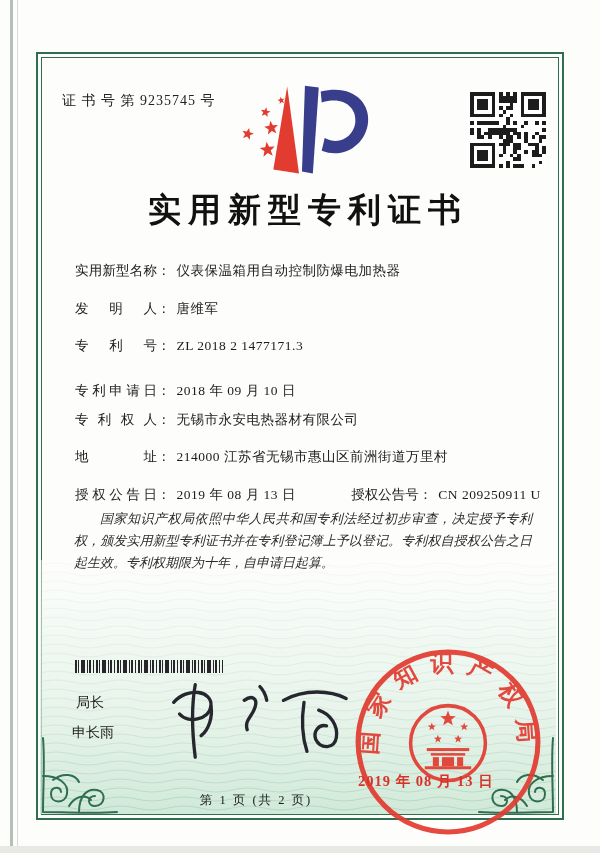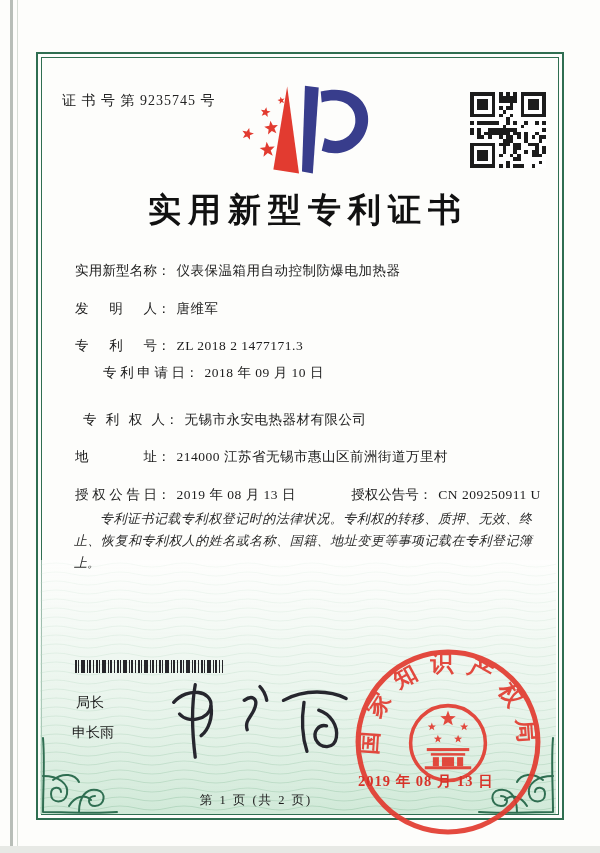--- a/index.html
+++ b/index.html
@@ -27,21 +27,21 @@
   .qr{left:470px;top:92px;z-index:3;}
   .title{left:8px;top:188px;width:600px;text-align:center;font-size:33px;font-weight:bold;
     letter-spacing:7px;color:#111;z-index:3;}
   
   .fields{left:75px;top:260px;width:460px;z-index:3;font-size:13.5px;}
   .frow{position:absolute;left:0;white-space:nowrap;}
   .flabel{display:inline-block;width:82px;text-align:justify;text-align-last:justify;vertical-align:bottom;}
   .fcolon{display:inline-block;margin-right:6px;}
   .fvalue{letter-spacing:.5px;text-align:center;}
   .pair2{margin-left:52px;font-family:Liberation Serif, serif;}
-  .r0{top:2px;} .r1{top:40px;} .r2{top:77px;} .r3{top:104px;margin-left:28px;} .r4{top:151px;margin-left:8px;} .r5{top:188px;} .r6{top:226px;}
+  .r0{top:2px;} .r1{top:40px;} .r2{top:77px;} .r3{top:122px;} .r4{top:151px;} .r5{top:188px;} .r6{top:226px;}
   
   .paras{left:74px;top:508px;width:458px;z-index:3;font-size:13px;line-height:22px;
     font-style:italic;color:#2a2a2a;text-align:justify;}
   .paras p{margin:0;text-indent:2em;}
   
   .barcode{left:75px;top:660px;width:148px;height:13px;z-index:3;
     background:
       repeating-linear-gradient(90deg,#26262a 0 1px,transparent 1px 3px),
       repeating-linear-gradient(90deg,#26262a 0 2px,transparent 2px 7px);}
   .issuer-title{left:76px;top:694px;font-size:14px;z-index:3;font-family:"Liberation Sans",sans-serif;}
@@ -138,21 +138,21 @@
   <div class="frow r5">
     <span class="flabel">地址</span><span class="fcolon">：</span><span class="fvalue">214000 江苏省无锡市惠山区前洲街道万里村</span>
   </div>
   <div class="frow r6">
     <span class="flabel">授权公告日</span><span class="fcolon">：</span><span class="fvalue">2019 年 08 月 13 日</span>
     <span class="pair2"><span>授权公告号</span><span class="fcolon">：</span><span class="fvalue">CN 209250911 U</span></span>
   </div>
 </div>
 
 <div class="abs paras">
-  <p>专利证书记载专利权登记时的法律状况。专利权的转移、质押、无效、终止、恢复和专利权人的姓名或名称、国籍、地址变更等事项记载在专利登记簿上。</p>
+  <p>国家知识产权局依照中华人民共和国专利法经过初步审查，决定授予专利权，颁发实用新型专利证书并在专利登记簿上予以登记。专利权自授权公告之日起生效。专利权期限为十年，自申请日起算。</p>
 </div>
 
 <div class="abs barcode"></div>
 
 <div class="abs issuer-title">局长</div>
 <div class="abs issuer-name">申长雨</div>
 
 <svg class="abs signature" width="196" height="92" viewBox="0 0 200 92">
   <g fill="none" stroke="#26262e" stroke-width="3.4" stroke-linecap="round" stroke-linejoin="round">
     <path d="M38 12 C34 34 35 62 38 86"></path>

